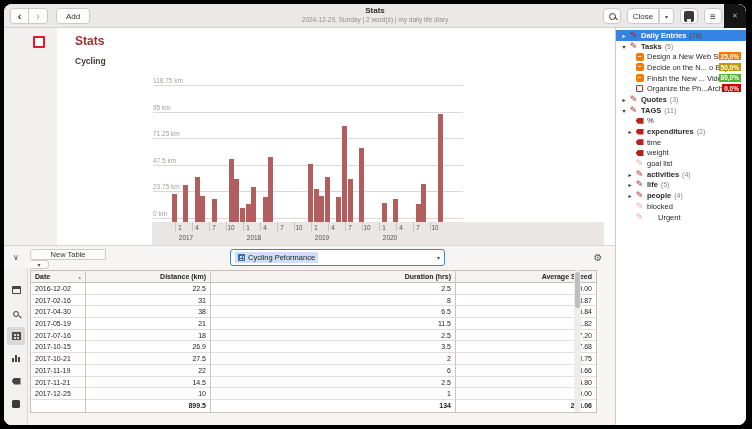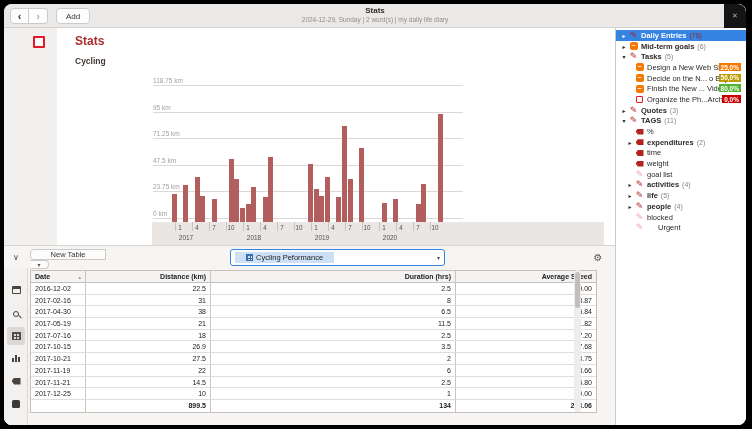--- a/index.html
+++ b/index.html
@@ -57,21 +57,21 @@
   .btoolbar { position:relative; height:22px; }
   .collapse { position:absolute; left:5px; top:5px; width:14px; height:13px; font-size:8px; color:#4a4745;
               display:flex; align-items:center; justify-content:center; }
   .newtable { position:absolute; left:26px; top:2.5px; display:flex; height:17px;flex-direction:column; }
   .newtable .nt-main { width:76px; background:#fcfcfc; border:1px solid #cfc9c6; border-radius:4px 0 0 4px;
         font-size:7.5px; color:#363432; display:flex; align-items:center; justify-content:center; }
   .newtable .nt-caret { width:19px; background:#fcfcfc; border:1px solid #cfc9c6; border-left:none; border-radius:0 4px 4px 0;
         font-size:6px; color:#55524f; display:flex; align-items:center; justify-content:center; }
   .combo { position:absolute; left:226px; top:2.5px; width:215px; height:17px; background:#fff; border:1px solid #3584e4;
            border-radius:3px; display:flex; align-items:center; padding:0 4px; }
-  .combo-sel { display:flex; align-items:center; gap:3px; background:#cde0f7; padding:1px 11px; }
+  .combo-sel { display:flex; align-items:center; gap:3px; background:#cde0f7; padding:1px 3px; }
   .combo-grid { width:7px; height:7px; border:1px solid #3a6ea5;
         background-image:linear-gradient(#3a6ea5 1px,transparent 1px),linear-gradient(90deg,#3a6ea5 1px,transparent 1px);
         background-size:3px 3px; }
   .combo-text { font-size:7.5px; color:#1d1d1d; }
   .combo-caret { margin-left:auto; font-size:6px; color:#55524f; }
   .gear { position:absolute; left:586px; top:3px; width:16px; height:16px; font-size:10px; color:#5a5754;
           display:flex; align-items:center; justify-content:center; }
 
   .bcontent { position:relative; height:157px; }
   .strip { position:absolute; left:0; top:0; width:24px; height:100%; background:#f3f1f0; border-right:1px solid #dbd7d4; }
@@ -132,20 +132,37 @@
             <span>‹</span>
           </div>
         <div class="btn">
             <span>›</span>
           </div>
       </div>
       <div class="btn add-btn">Add</div>
       <div class="hdr-center">
         <div class="hdr-title">Stats</div>
         <div class="hdr-sub">2024-12-29, Sunday  |  2 word(s)  |  my daily life diary</div>
+      </div>
+      <div class="hdr-right">
+        <div class="btn icon-btn">
+            <span class="lens"></span>
+          </div>
+        <div class="close-split">
+          <div class="btn main">Close</div>
+          <div class="btn caret">
+              <span>▾</span>
+            </div>
+        </div>
+        <div class="btn icon-btn">
+            <span class="journal"></span>
+          </div>
+        <div class="btn icon-btn">
+            <span class="hamburger">≡</span>
+          </div>
       </div>
       <div class="hdr-dark">
           <span>✕</span>
         </div>
     </div>
 
     <div class="body">
 
       <div class="main">
 
@@ -364,76 +381,68 @@
         <div id="tree">
             <div class="trw sel">
               <span class="exp" style="left: 4px;">▸</span>
               <span class="tico" style="left: 13px;">
                 <span class="ti-pencil-red">✎</span>
               </span>
               <span class="lbl b" style="margin-left: 25px;">Daily Entries</span>
               <span class="cnt">(78)</span>
             </div>
             <div class="trw">
+              <span class="exp" style="left: 4px;">▾</span>
+              <span class="tico" style="left: 13px;">
+                <span class="ti-pencil-red">✎</span>
+              </span>
+              <span class="lbl b" style="margin-left: 25px;">Tasks</span>
+              <span class="cnt">(5)</span>
+            </div>
+            <div class="trw">
+              <span class="tico" style="left: 19px;">
+                <span class="ti-wave-orange">~</span>
+              </span>
+              <span class="lbl" style="margin-left: 31px;">Design a New Web Site</span>
+              <span class="badge" style="background: rgb(245, 121, 0);">25,0%</span>
+            </div>
+            <div class="trw">
+              <span class="tico" style="left: 19px;">
+                <span class="ti-wave-orange">~</span>
+              </span>
+              <span class="lbl" style="margin-left: 31px;">Decide on the N... o Buy</span>
+              <span class="badge" style="background: rgb(189, 154, 0);">50,0%</span>
+            </div>
+            <div class="trw">
+              <span class="tico" style="left: 19px;">
+                <span class="ti-wave-orange">~</span>
+              </span>
+              <span class="lbl" style="margin-left: 31px;">Finish the New ... Video</span>
+              <span class="badge" style="background: rgb(84, 179, 50);">80,0%</span>
+            </div>
+            <div class="trw">
+              <span class="tico" style="left: 19px;">
+                <span class="ti-checkbox-red"></span>
+              </span>
+              <span class="lbl" style="margin-left: 31px;">Organize the Ph...Archive</span>
+              <span class="badge" style="background: rgb(204, 0, 0);">0,0%</span>
+            </div>
+            <div class="trw">
               <span class="exp" style="left: 4px;">▸</span>
               <span class="tico" style="left: 13px;">
-                <span class="ti-wave-orange">~</span>
-              </span>
-              <span class="lbl b" style="margin-left: 25px;">Mid-term goals</span>
-              <span class="cnt">(6)</span>
+                <span class="ti-pencil-red">✎</span>
+              </span>
+              <span class="lbl b" style="margin-left: 25px;">Quotes</span>
+              <span class="cnt">(3)</span>
             </div>
             <div class="trw">
               <span class="exp" style="left: 4px;">▾</span>
               <span class="tico" style="left: 13px;">
                 <span class="ti-pencil-red">✎</span>
               </span>
-              <span class="lbl b" style="margin-left: 25px;">Tasks</span>
-              <span class="cnt">(5)</span>
-            </div>
-            <div class="trw">
-              <span class="tico" style="left: 19px;">
-                <span class="ti-wave-orange">~</span>
-              </span>
-              <span class="lbl" style="margin-left: 31px;">Design a New Web Site</span>
-              <span class="badge" style="background: rgb(245, 121, 0);">25,0%</span>
-            </div>
-            <div class="trw">
-              <span class="tico" style="left: 19px;">
-                <span class="ti-wave-orange">~</span>
-              </span>
-              <span class="lbl" style="margin-left: 31px;">Decide on the N... o Buy</span>
-              <span class="badge" style="background: rgb(189, 154, 0);">50,0%</span>
-            </div>
-            <div class="trw">
-              <span class="tico" style="left: 19px;">
-                <span class="ti-wave-orange">~</span>
-              </span>
-              <span class="lbl" style="margin-left: 31px;">Finish the New ... Video</span>
-              <span class="badge" style="background: rgb(84, 179, 50);">80,0%</span>
-            </div>
-            <div class="trw">
-              <span class="tico" style="left: 19px;">
-                <span class="ti-checkbox-red"></span>
-              </span>
-              <span class="lbl" style="margin-left: 31px;">Organize the Ph...Archive</span>
-              <span class="badge" style="background: rgb(204, 0, 0);">0,0%</span>
-            </div>
-            <div class="trw">
-              <span class="exp" style="left: 4px;">▸</span>
-              <span class="tico" style="left: 13px;">
-                <span class="ti-pencil-red">✎</span>
-              </span>
-              <span class="lbl b" style="margin-left: 25px;">Quotes</span>
-              <span class="cnt">(3)</span>
-            </div>
-            <div class="trw">
-              <span class="exp" style="left: 4px;">▾</span>
-              <span class="tico" style="left: 13px;">
-                <span class="ti-pencil-red">✎</span>
-              </span>
               <span class="lbl b" style="margin-left: 25px;">TAGS</span>
               <span class="cnt">(11)</span>
             </div>
             <div class="trw">
               <span class="tico" style="left: 19px;">
                 <span class="ti-tag-red"></span>
               </span>
               <span class="lbl" style="margin-left: 31px;">%</span>
             </div>
             <div class="trw">

